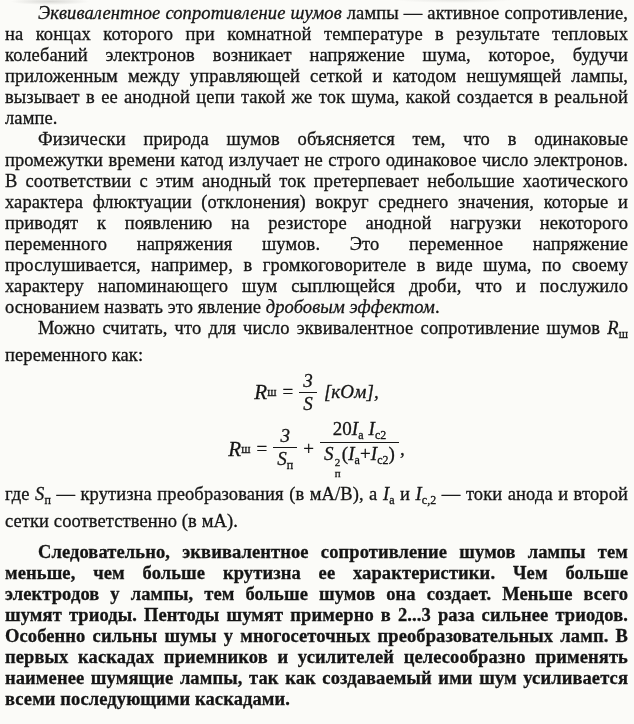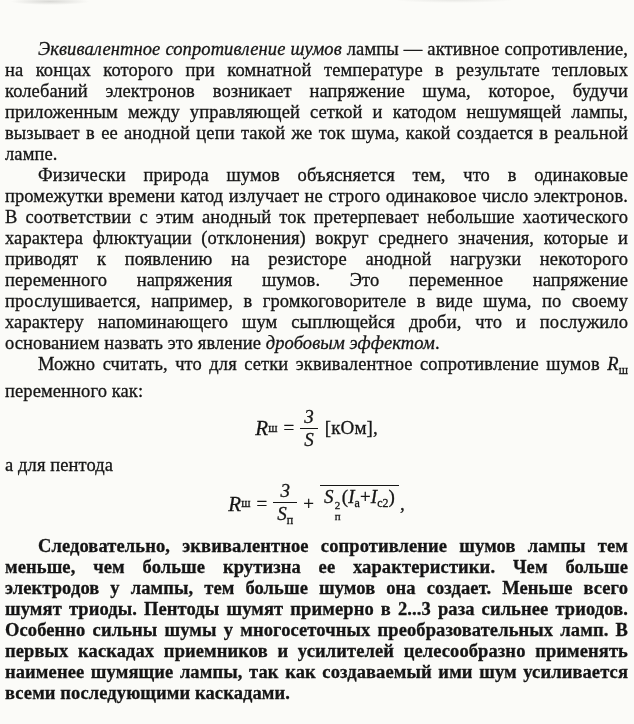--- a/index.html
+++ b/index.html
@@ -15,21 +15,20 @@
     font-family: "Liberation Serif", serif;
     position: relative;
   }
   .page {
     position: relative;
     padding: 3px 6px 0 5px;
     font-size: 18.5px;
     line-height: 21px;
     text-align: justify;
     letter-spacing: 0.1px;
-    margin-top: 36px;
     -webkit-text-stroke: 0.3px currentColor;
   }
   p {
     margin: 0;
   }
   .indent { text-indent: 33px; }
   .noindent { text-indent: 0; }
   .it { font-style: italic; }
   .section-gap { margin-top: 10px; font-weight: bold; }
 
@@ -68,21 +67,21 @@
   }
   .frac .num {
     display: block;
     padding: 0 4px 1px 4px;
   }
   .frac .den {
     display: block;
     border-top: 1.5px solid #151515;
     padding: 1px 4px 0 4px;
   }
-  .unit { margin-left: 7px; }
+  .unit { margin-left: 7px; font-style: italic; }
   .fcomma { margin-left: 1px; }
   .supsub {
     display: inline-flex;
     flex-direction: column;
     font-size: 11px;
     line-height: 1;
     vertical-align: -6px;
     margin: 0 1px 0 1px;
     font-style: normal;
     text-align: left;
@@ -108,49 +107,50 @@
 
 <div class="smudge smudge-a"></div>
 <div class="smudge smudge-b"></div>
 
 <div class="page">
 
   <p class="indent"><span class="it">Эквивалентное сопротивление шумов</span><span> лампы — активное сопротивление, на концах которого при комнатной температуре в результате тепловых колебаний электронов возникает напряжение шума, которое, будучи приложенным между управляющей сеткой и катодом нешумящей лампы, вызывает в ее анодной цепи такой же ток шума, какой создается в реальной лампе.</span></p>
 
   <p class="indent"><span>Физически природа шумов объясняется тем, что в одинаковые промежутки времени катод излучает не строго одинаковое число электронов. В соответствии с этим анодный ток претерпевает небольшие хаотического характера флюктуации (отклонения) вокруг среднего значения, которые и приводят к появлению на резисторе анодной нагрузки некоторого переменного напряжения шумов. Это переменное напряжение прослушивается, например, в громкоговорителе в виде шума, по своему характеру напоминающего шум сыплющейся дроби, что и послужило основанием назвать это явление </span><span class="it">дробовым эффектом</span><span>.</span></p>
 
-  <p class="indent"><span>Можно считать, что для сетки эквивалентное сопротивление шумов </span><span class="inline-var">R</span><span class="inline-vsub">ш</span><span> переменного как:</span></p>
+  <p class="indent"><span>Можно считать, что для число эквивалентное сопротивление шумов </span><span class="inline-var">R</span><span class="inline-vsub">ш</span><span> переменного как:</span></p>
 
   <div class="formula">
     <span class="var">R</span>
       <span class="vsub">ш</span>
     <span class="op">=</span>
     <span class="frac">
         <span class="num it">3</span>
         <span class="den it">S</span>
       </span>
     <span class="unit">[кОм],</span>
   </div>
 
-  <p class="noindent">а для пентода</p>
 
   <div class="formula">
     <span class="var">R</span>
       <span class="vsub">ш</span>
     <span class="op">=</span>
     <span class="frac">
         <span class="num it">3</span>
         <span class="den"><span class="it">S</span><span class="vsub">п</span></span>
       </span>
     <span class="op">+</span>
     <span class="frac">
+        <span class="num"><span>20</span><span class="it">I</span><span class="vsub">а</span><span class="fsp"></span><span class="it">I</span><span class="vsub">с2</span></span>
         <span class="den"><span class="it">S</span><span class="supsub">
             <span>2</span>
             <span>п</span>
           </span><span>(</span><span class="it">I</span><span class="vsub">а</span><span>+</span><span class="it">I</span><span class="vsub">с2</span><span>)</span></span>
       </span>
     <span class="fcomma">,</span>
   </div>
 
+  <p class="noindent"><span>где </span><span class="inline-var">S</span><span class="inline-vsub">п</span><span> — крутизна преобразования (в мА/В), а </span><span class="inline-var">I</span><span class="inline-vsub">а</span><span> и </span><span class="inline-var">I</span><span class="inline-vsub">с,2</span><span> — токи анода и второй сетки соответственно (в мА).</span></p>
 
   <p class="indent section-gap">Следовательно, эквивалентное сопротивление шумов лампы тем меньше, чем больше крутизна ее характеристики. Чем больше электродов у лампы, тем больше шумов она создает. Меньше всего шумят триоды. Пентоды шумят примерно в 2...3 раза сильнее триодов. Особенно сильны шумы у многосеточных преобразовательных ламп. В первых каскадах приемников и усилителей целесообразно применять наименее шумящие лампы, так как создаваемый ими шум усиливается всеми последующими каскадами.</p>
 
 </div>
 
 </body></html>

